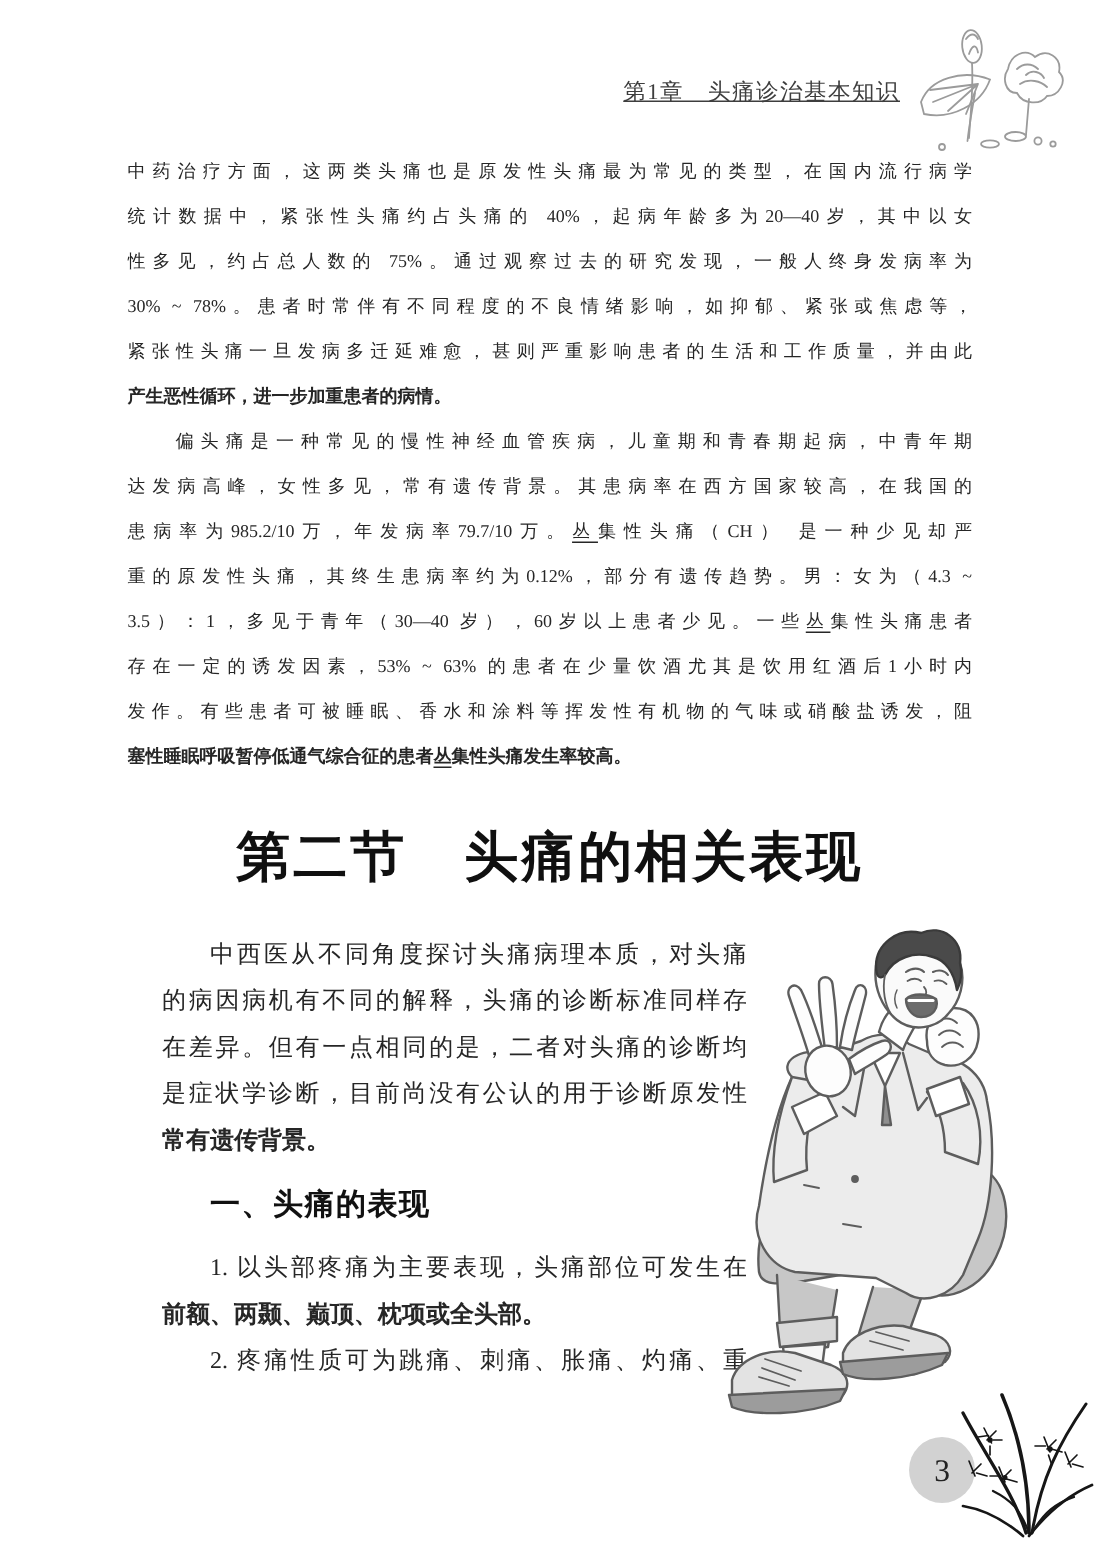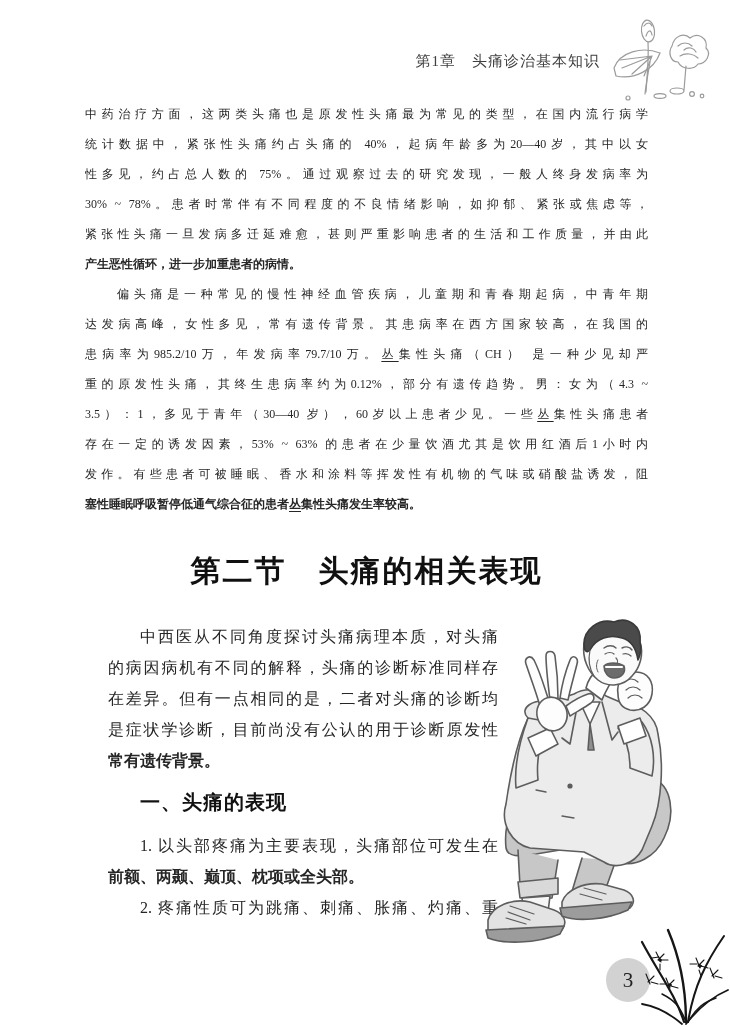--- a/index.html
+++ b/index.html
@@ -4,49 +4,49 @@
 <style>
   html,body{margin:0;padding:0;background:#e9e9e9;}
   #page{
     position:relative;width:730px;height:1030px;background:#ffffff;
     margin:0 auto;overflow:hidden;
     font-family:"Liberation Serif","DejaVu Serif",serif;color:#262626;
   }
   
   .running-head{
     position:absolute;top:52px;right:130px;font-size:15px;color:#3e3e3e;
-    letter-spacing:1px;white-space:nowrap;
+    letter-spacing:1px;white-space:nowrap;text-decoration:underline;
   }
   .header-art{position:absolute;top:16px;left:602px;width:116px;height:90px;}
   
   .body-col{
     position:absolute;left:85px;top:99px;width:563px;
     font-size:12px;line-height:30px;
   }
   .tline{
     height:30px;overflow:hidden;text-align:justify;text-align-last:justify;
     white-space:nowrap;
   }
   .tline.last{text-align-last:left;font-weight:bold;}
   [data-indent="true"] .tline:first-child{text-indent:32px;}
   .u-mark{text-decoration:underline;text-underline-offset:3px;text-decoration-thickness:1px;}
   
   .section-title{
     position:absolute;left:85px;top:551px;width:563px;text-align:center;
     font-family:"Liberation Sans","DejaVu Sans",sans-serif;font-weight:bold;
-    font-size:30px;color:#101010;letter-spacing:2px;line-height:40px;
+    font-size:36px;color:#101010;letter-spacing:2px;line-height:40px;
   }
   
   .wrap-col{
     position:absolute;left:85px;top:621px;width:390px;
     font-size:16px;line-height:31px;margin-left:23px;
   }
   .wrap-col .tline{height:31px;}
   .sub-heading{
-    font-family:Liberation Mono, monospace;font-weight:bold;
+    font-family:Liberation Sans, sans-serif;font-weight:bold;
     font-size:20px;color:#111;margin:12px 0 11px 32px;letter-spacing:1px;
   }
   .figure-man{position:absolute;left:466px;top:610px;width:224px;height:340px;}
   
   .page-num-circle{
     position:absolute;left:606px;top:958px;width:44px;height:44px;border-radius:50%;
     background:#d2d2d2;display:flex;align-items:center;justify-content:center;
     font-size:21px;color:#222;
   }
   .footer-art{position:absolute;left:636px;top:924px;width:94px;height:106px;}

